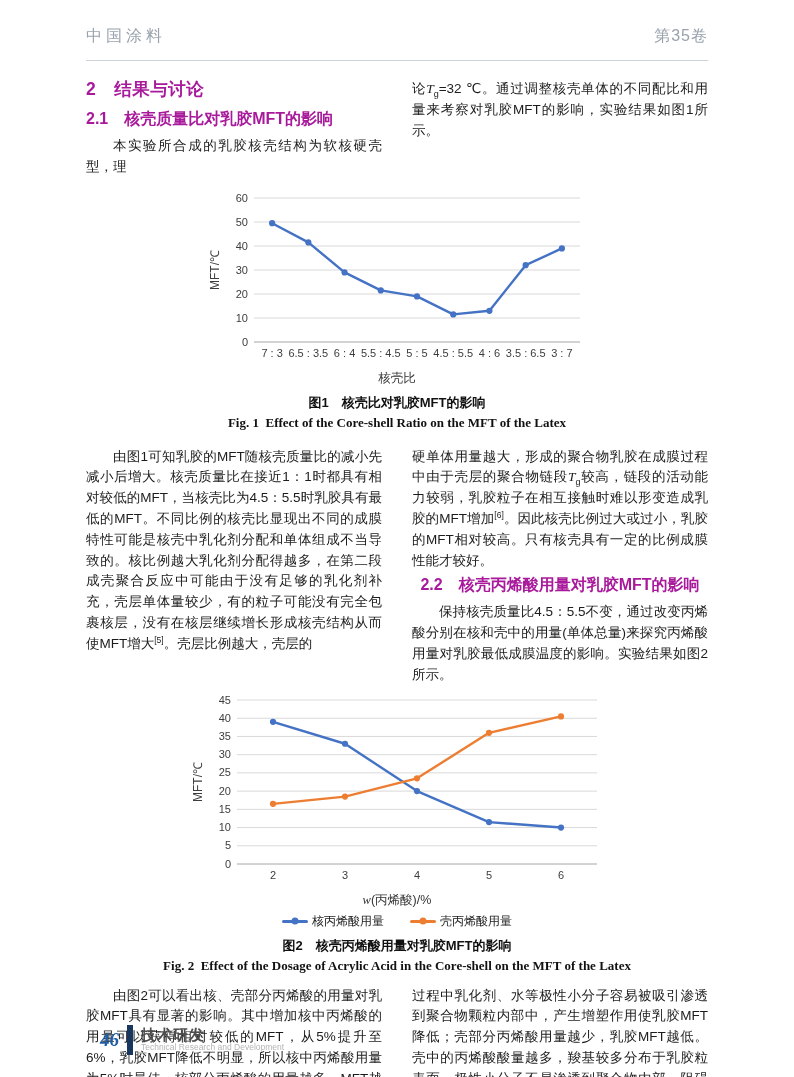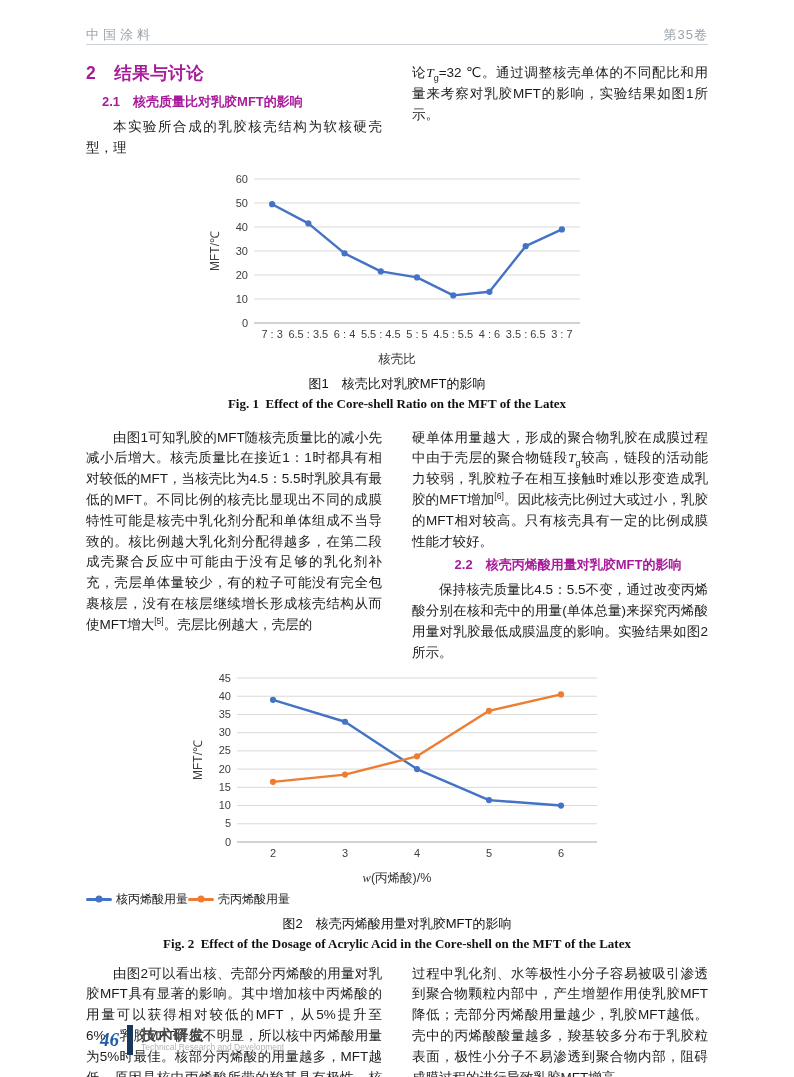--- a/index.html
+++ b/index.html
@@ -9,60 +9,60 @@
     background:#ffffff;
     margin:0 auto;
     font-family:"Liberation Sans","DejaVu Sans",sans-serif;
     color:#1c1c1c;
     overflow:hidden;
   }
   .inner{padding:26px 86px 0 86px;}
   
   .pagehead{
     display:flex;justify-content:space-between;align-items:flex-end;
-    color:#9aa3ad;font-size:13px;
+    color:#9aa3ad;font-size:16px;
     border-bottom:1px solid #ccd2d8;
-    padding-bottom:0;
+    padding-bottom:13px;
   }
   .pagehead .journal{letter-spacing:4px;}
   .pagehead .volume{letter-spacing:1px;}
   
   .h2{
     color:#a81a9b;font-size:17.5px;font-weight:700;
     margin:16px 0 8px 0;letter-spacing:.5px;
   }
   .h3{
-    color:#a81a9b;font-size:13px;font-weight:700;
-    margin:2px 0 6px 16px;
+    color:#a81a9b;font-size:16px;font-weight:700;
+    margin:2px 0 6px 0;
   }
   
   .cols{display:flex;gap:30px;}
   .col{width:296px;flex:0 0 296px;}
   p.body{
     font-size:13.5px;line-height:20.8px;margin:0;
     text-align:justify;
   }
   p.ind{text-indent:2em;}
   sup.ref{font-size:8.5px;vertical-align:super;line-height:0;}
   .ti{font-style:italic;font-family:"Liberation Serif","DejaVu Serif",serif;}
   sub.tg{font-size:9px;vertical-align:sub;line-height:0;}
   
   .fig{text-align:center;margin:8px 0 0 0;}
   .fig svg{display:inline-block;}
   .fig .xlab{font-size:12.5px;color:#333;margin-top:0;}
-  .cap-cn{font-size:13px;font-weight:400;color:#111;margin-top:7px;}
+  .cap-cn{font-size:13px;font-weight:700;color:#111;margin-top:7px;}
   .cap-en{
     font-size:13px;font-weight:700;color:#111;margin-top:3px;
     font-family:"Liberation Serif","DejaVu Serif",serif;
     text-align:center;
   }
   svg text.tick{font-family:"Liberation Sans",sans-serif;font-size:11px;fill:#3d3d3d;}
   svg text.axlab{font-family:"Liberation Sans",sans-serif;font-size:12px;fill:#3d3d3d;}
   
-  .legend{display:flex;margin-top:4px;font-size:12px;color:#222;}
+  .legend{display:flex;justify-content:center;gap:26px;margin-top:4px;font-size:12px;color:#222;}
   .leg-item{display:flex;align-items:center;gap:4px;}
   .leg-swatch{display:inline-block;width:26px;height:3px;background:var(--c,#888);position:relative;border-radius:2px;}
   .leg-swatch::after{
     content:'';position:absolute;left:50%;top:50%;transform:translate(-50%,-50%);
     width:7px;height:7px;border-radius:50%;background:var(--c,#888);
   }
   
   .pagefoot{
     position:absolute;left:100px;bottom:22px;
     display:flex;align-items:center;

